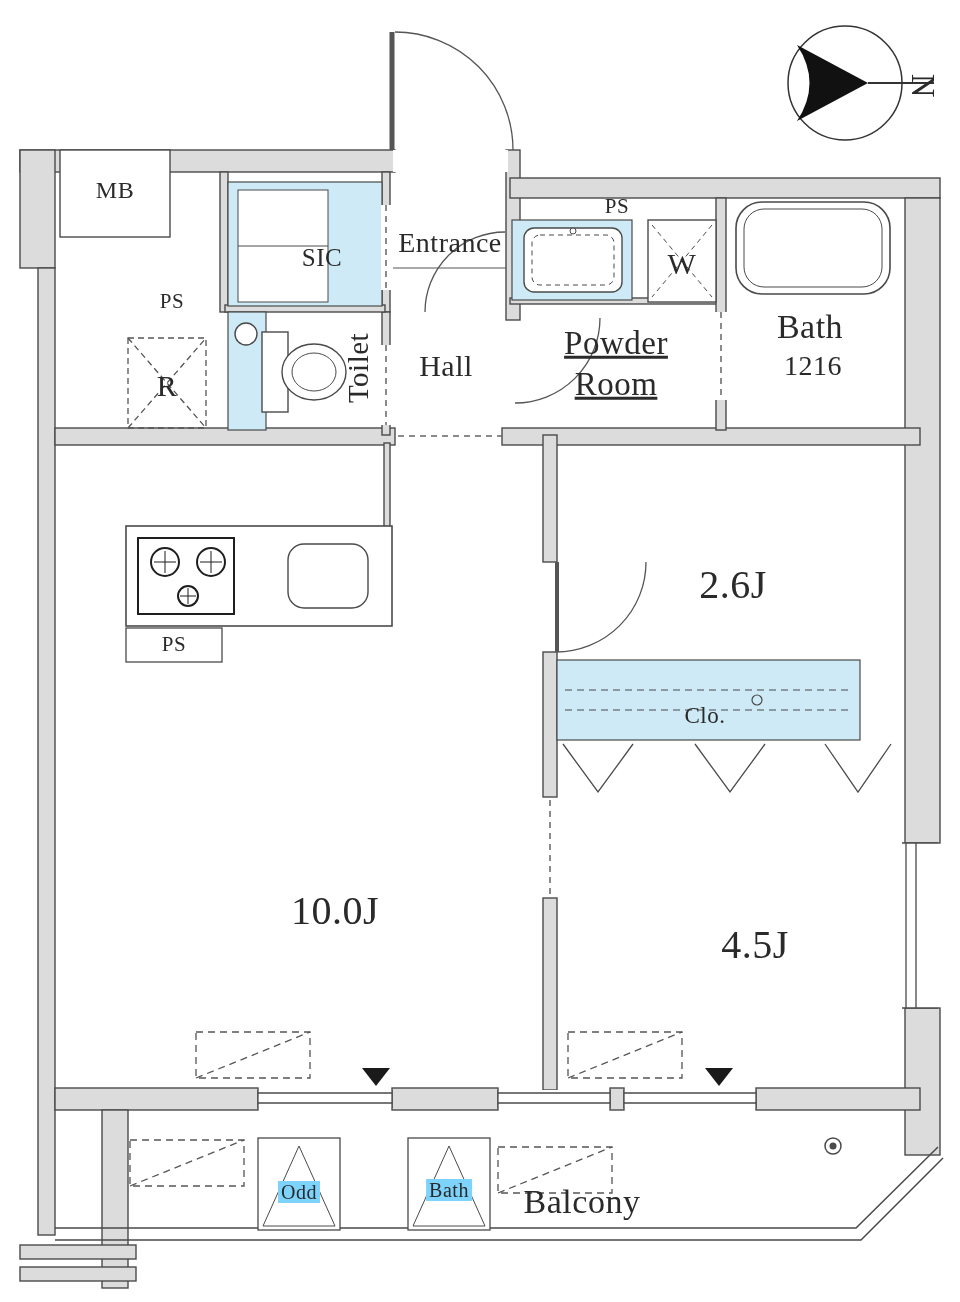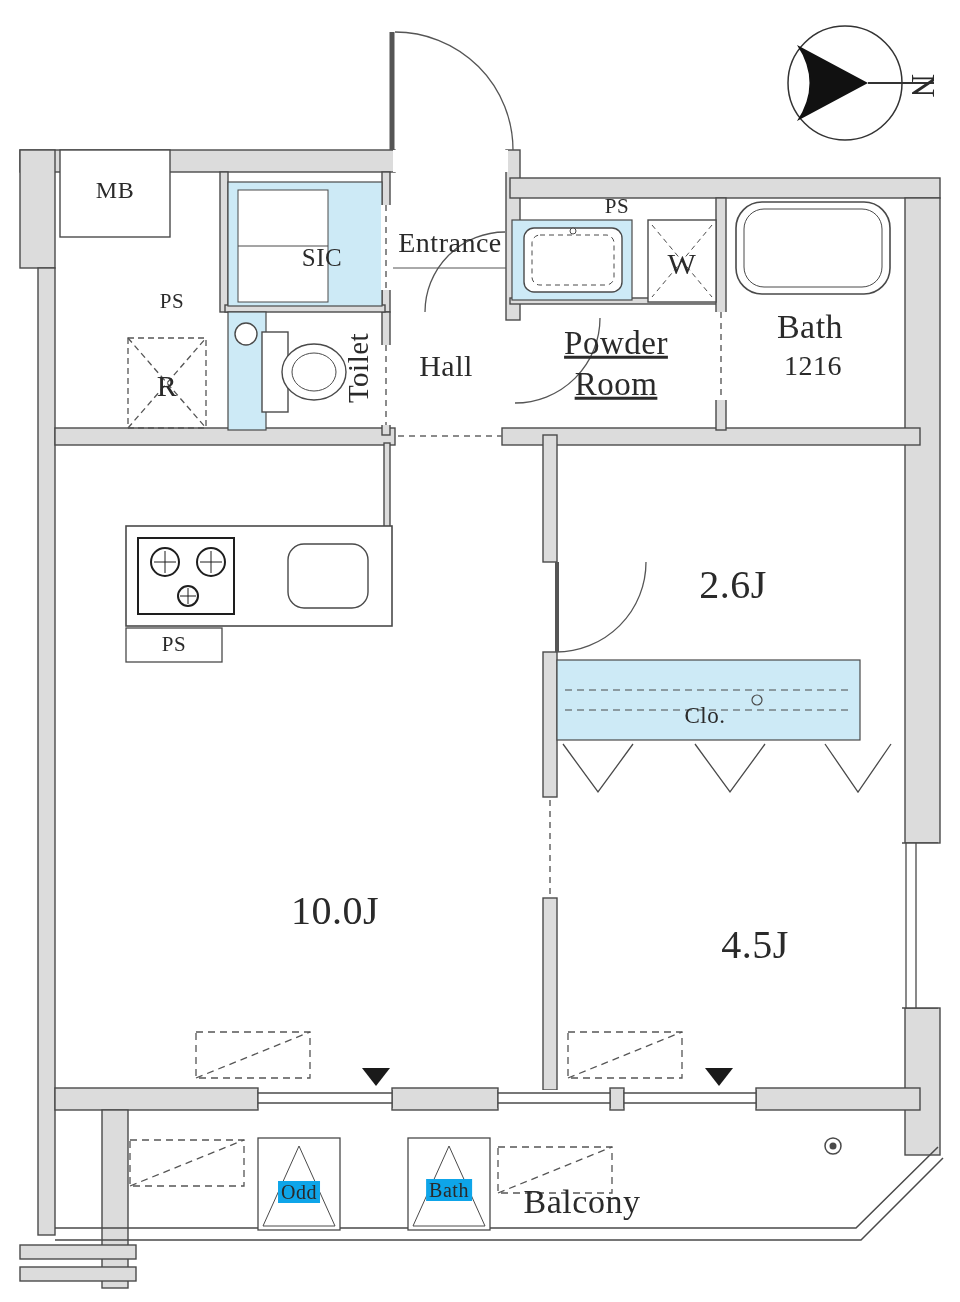--- a/index.html
+++ b/index.html
@@ -15,21 +15,21 @@
   }
   .rot-ccw { transform:translate(-50%,-50%) rotate(-90deg); }
   .rot-cw  { transform:translate(-50%,-50%) rotate(90deg); }
   .s20{font-size:20px}.s21{font-size:21px}.s23{font-size:23px}.s24{font-size:24px}
   .s25{font-size:25px}.s28{font-size:28px}.s29{font-size:29px}.s30{font-size:30px}
   .s31{font-size:28px}.s33{font-size:33px}.s34{font-size:34px}.s35{font-size:35px}
   .s37{font-size:37px}.s40{font-size:40px}
   .wrap { white-space:normal; text-align:center; }
   .powder { width:170px; line-height:1.25; }
   .ldk { width:320px; line-height:1.78; }
-  .hatch-lbl { background:#0ea5e9; padding:0 3px; }
+  .hatch-lbl { background:#7dd3fc; padding:0 3px; }
 </style>
 </head>
 <body>
 
 <div id="floor-plan">
 
   <svg id="plan-svg" width="960" height="1302" viewBox="0 0 960 1302">
 
     <g fill="#dcdcdc" stroke="#4a4a4a" stroke-width="1.4">
       <rect x="20" y="150" width="375" height="22"></rect>

